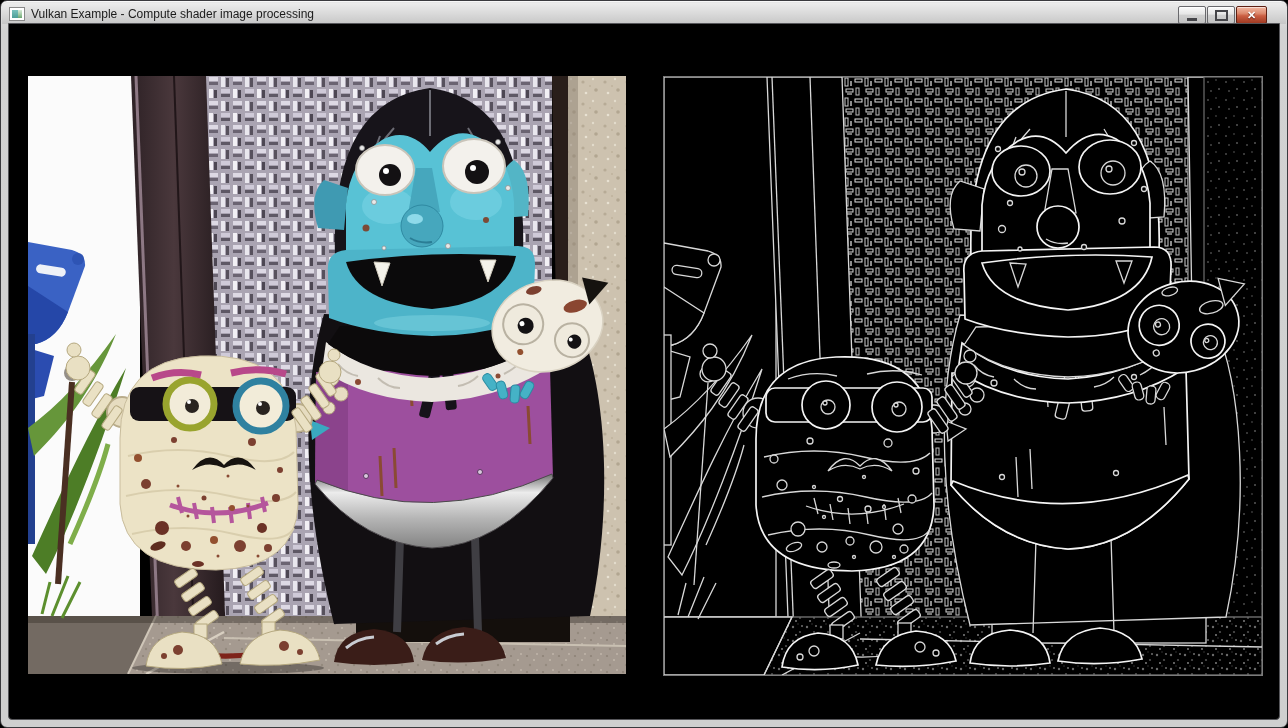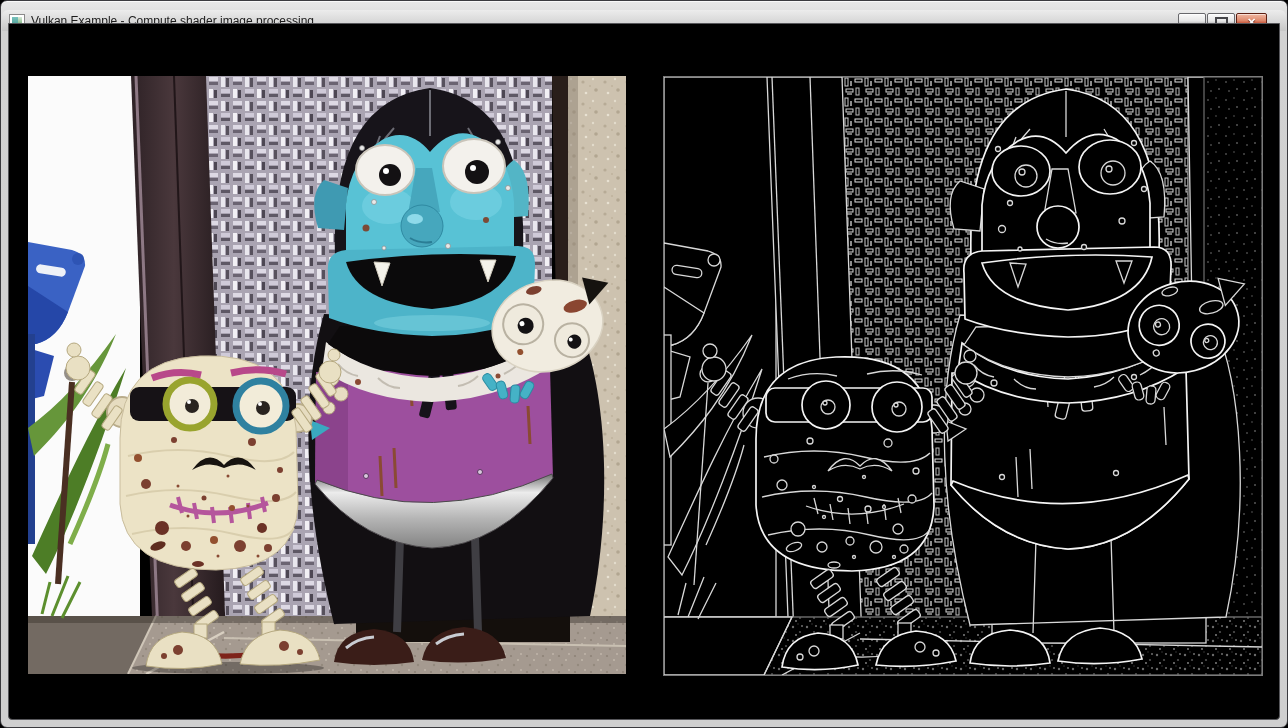--- a/index.html
+++ b/index.html
@@ -1,19 +1,19 @@
 <!DOCTYPE html>
 <html style="--titlebar: #d8d8d8; --client-bg: #000000; --close-button: #cb5f43; --edge-line: #d8d8d8; --vampire-teal: #58c2d5; --vampire-purple: #9d4f9e; --mummy-cream: #ece3c6; --wicker-lavender: #aaa4b2; --stucco-tan: #cdc2af; --concrete-gray: #a59a90;"><head>
 <meta charset="utf-8">
 <style>
   html,body{margin:0;padding:0;width:1288px;height:728px;overflow:hidden;background:#000;
     font-family:"Liberation Sans", sans-serif;}
   .window{position:absolute;inset:0;box-sizing:border-box;border:1px solid #3a3a3e;border-radius:7px;
     background:linear-gradient(#e7e7e7,#d2d2d2 30px,#cfcfcf);box-shadow:inset 0 1px 0 rgba(255,255,255,.7);}
-  .titlebar{position:absolute;left:1px;right:1px;top:9px;height:21px;display:flex;align-items:center;
+  .titlebar{position:absolute;left:1px;right:1px;top:2px;height:21px;display:flex;align-items:center;
     padding-left:7px;border-radius:6px 6px 0 0;
     background:linear-gradient(#ececec,var(--titlebar,#d8d8d8) 55%,#c7c7c7);}
   .appicon{width:16px;height:14px;box-sizing:border-box;border:1px solid #8a8a8a;background:#fff;
     padding:2px;margin-right:6px;display:flex;}
   .appicon .ic-l{flex:0 0 55%;background:linear-gradient(#79c2bd,#4d9e97);}
   .appicon .ic-r{flex:1;background:linear-gradient(#d9ead9,#9cc79e 60%,#6aa46f);}
   .title-text{font-size:12px;color:#1b1b1b;white-space:nowrap;}
   .winbtns{position:absolute;top:3px;right:19px;display:flex;gap:1px;}
   .winbtn{box-sizing:border-box;width:28px;height:18px;border:1px solid #68686c;border-radius:2px;
     background:linear-gradient(#fafafa,#e6e6e6 45%,#d0d0d0 50%,#c2c2c2);

